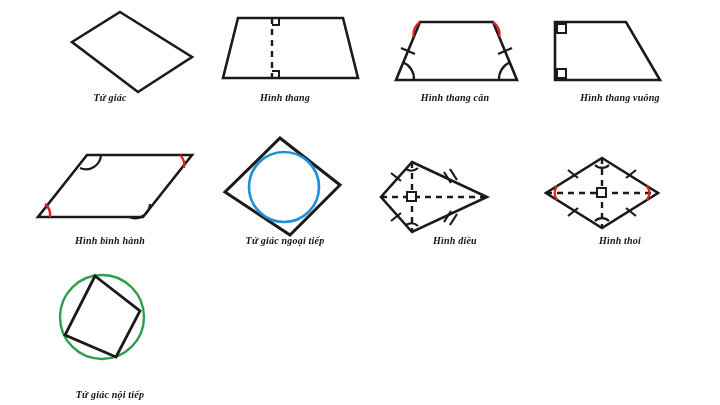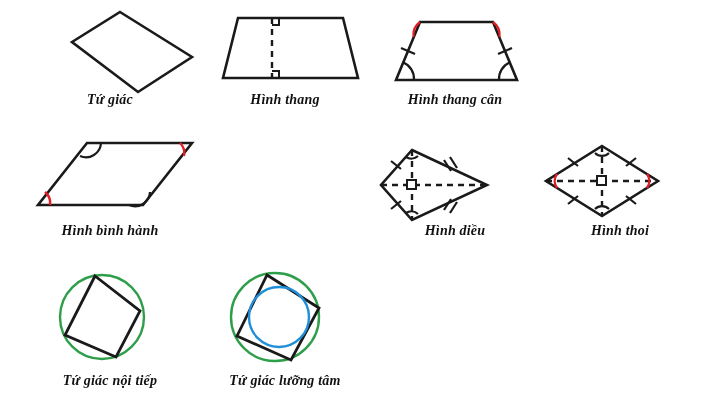--- a/index.html
+++ b/index.html
@@ -34,31 +34,31 @@
     display: block;
   }
   .caption {
     position: absolute;
     left: 0;
     width: 180px;
     text-align: center;
     font-family: "Liberation Serif", "DejaVu Serif", serif;
     font-weight: bold;
     font-style: italic;
-    font-size: 14px;
+    font-size: 10px;
     color: #111111;
     letter-spacing: 0.2px;
     white-space: nowrap;
   }
   .cap-r1 { top: 92px; }
   .cap-r2 { top: 105px; }
-  .cap-r3 { top: 108px; text-align: center; }
+  .cap-r3 { top: 124px; text-align: center; }
   
   .row1 { top: 0px; }
-  .row2 { top: 118px; }
+  .row2 { top: 130px; }
   .row3 { top: 265px; }
   .col1 { left: 20px; }
   .col2 { left: 195px; }
   .col3 { left: 365px; }
   .col4 { left: 530px; }
 </style>
 </head>
 <body>
 
 <div id="board">
@@ -89,36 +89,51 @@
 
       <path d="M 49,80 A 18,18 0 0 0 38.5,62.5" fill="none" stroke="#1a1a1a" stroke-width="2.2"></path>
       <path d="M 144.5,62.5 A 18,18 0 0 0 134,80" fill="none" stroke="#1a1a1a" stroke-width="2.2"></path>
 
       <line x1="36" y1="48" x2="50" y2="54" stroke="#1a1a1a" stroke-width="2.2"></line>
       <line x1="133" y1="54" x2="147" y2="48" stroke="#1a1a1a" stroke-width="2.2"></line>
     </svg>
     <div class="caption cap-r1">Hình thang cân</div>
   </div>
 
+  <div class="cell row1 col4">
+    <svg class="fig" viewBox="0 0 180 135">
+      <polygon points="25,22 96,22 130,80 25,80" fill="#ffffff" stroke="#1a1a1a" stroke-width="2.6" stroke-linejoin="miter"></polygon>
+      <rect x="27" y="24" width="9" height="9" fill="none" stroke="#1a1a1a" stroke-width="2"></rect>
+      <rect x="27" y="69" width="9" height="9" fill="none" stroke="#1a1a1a" stroke-width="2"></rect>
+    </svg>
+    <div class="caption cap-r1">Hình thang vuông</div>
+  </div>
 
   <div class="cell row2 col1">
     <svg class="fig" viewBox="0 0 180 135">
       <polygon points="67,25 172,25 123,87 18,87" fill="#ffffff" stroke="#1a1a1a" stroke-width="2.6" stroke-linejoin="miter"></polygon>
 
       <path d="M 81,25 A 15,15 0 0 1 60,38" fill="none" stroke="#1a1a1a" stroke-width="2.2"></path>
 
       <path d="M 160,25 A 14,14 0 0 1 164,38" fill="none" stroke="#e11d26" stroke-width="2.4"></path>
 
       <path d="M 25,74 A 14,14 0 0 1 30,87" fill="none" stroke="#e11d26" stroke-width="2.4"></path>
 
       <path d="M 130,74 A 15,15 0 0 1 109,87" fill="none" stroke="#1a1a1a" stroke-width="2.2"></path>
     </svg>
     <div class="caption cap-r2">Hình bình hành</div>
   </div>
 
+  <div class="cell row2 col2">
+    <svg class="fig" viewBox="0 0 180 135">
+      <polygon points="85,8 145,55 95,105 30,62" fill="#ffffff" stroke="#1a1a1a" stroke-width="3" stroke-linejoin="miter"></polygon>
+      <circle cx="89" cy="57" r="35" fill="none" stroke="#1f8fd8" stroke-width="2.6"></circle>
+    </svg>
+    <div class="caption cap-r2">Tứ giác ngoại tiếp</div>
+  </div>
 
   <div class="cell row2 col4">
     <svg class="fig" viewBox="0 0 180 135">
       <polygon points="72,28 128,63 72,98 16,63" fill="#ffffff" stroke="#1a1a1a" stroke-width="2.6" stroke-linejoin="miter"></polygon>
       <line x1="16" y1="63" x2="128" y2="63" stroke="#1a1a1a" stroke-width="2.4" stroke-dasharray="6 5"></line>
       <line x1="72" y1="28" x2="72" y2="98" stroke="#1a1a1a" stroke-width="2.4" stroke-dasharray="6 5"></line>
       <rect x="67" y="58" width="9" height="9" fill="#ffffff" stroke="#1a1a1a" stroke-width="2"></rect>
 
       <line x1="38" y1="40" x2="48" y2="48" stroke="#1a1a1a" stroke-width="2.2"></line>
       <line x1="96" y1="48" x2="106" y2="40" stroke="#1a1a1a" stroke-width="2.2"></line>
@@ -157,24 +172,16 @@
   </div>
 
   <div class="cell row3 col1">
     <svg class="fig" viewBox="0 0 180 135">
       <circle cx="82" cy="52" r="42" fill="#ffffff" stroke="#2e9e4a" stroke-width="2.4"></circle>
       <polygon points="75,11 120,46 96,92 45,70" fill="#ffffff" stroke="#1a1a1a" stroke-width="2.8" stroke-linejoin="miter"></polygon>
     </svg>
     <div class="caption cap-r3">Tứ giác nội tiếp</div>
   </div>
 
-  <div class="cell row3 col2">
-    <svg class="fig" viewBox="0 0 180 135">
-      <circle cx="80" cy="52" r="44" fill="#ffffff" stroke="#2e9e4a" stroke-width="2.4"></circle>
-      <polygon points="72,10 124,43 96,95 42,71" fill="#ffffff" stroke="#1a1a1a" stroke-width="2.8" stroke-linejoin="miter"></polygon>
-      <circle cx="84" cy="52" r="30" fill="none" stroke="#1f8fd8" stroke-width="2.4"></circle>
-    </svg>
-    <div class="caption cap-r3">Tứ giác lưỡng tâm</div>
-  </div>
 
 
 
 </div>
 
 </body></html>

